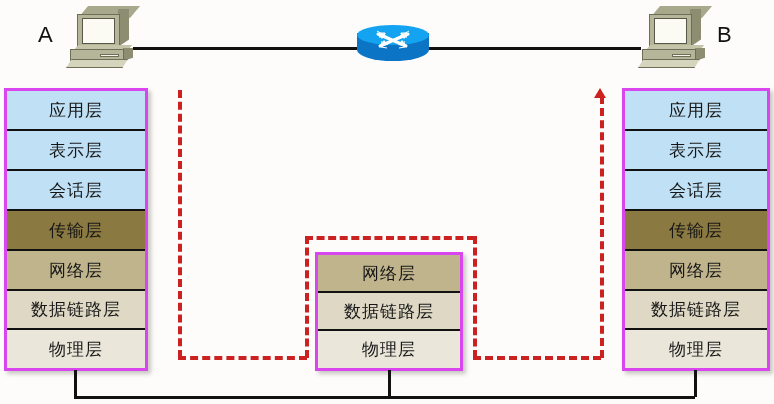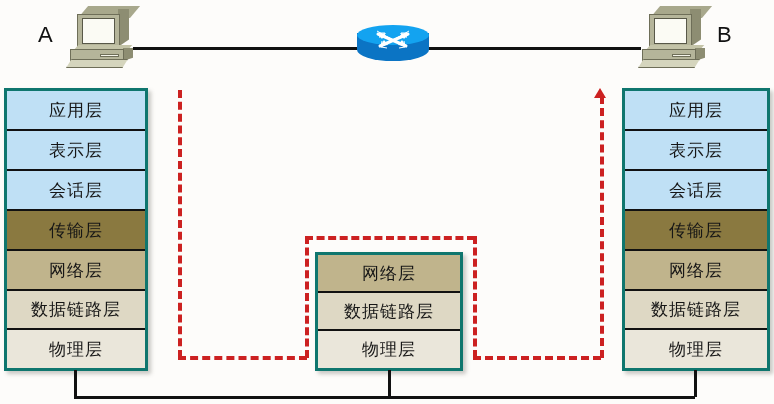--- a/index.html
+++ b/index.html
@@ -133,21 +133,21 @@
   }
   .wire-v {
     position: absolute;
     width: 0;
     border-left: 3px solid #111111;
   }
 
   
   .stack {
     position: absolute;
-    border: 3px solid #0f766e;
+    border: 3px solid #d946ef;
     box-sizing: border-box;
     box-shadow: 3px 3px 4px rgba(80,80,70,0.30);
     background: #15803d;
   }
   .layer {
     box-sizing: border-box;
     border-bottom: 2px solid #111111;
     text-align: center;
     color: #161616;
     font-size: 17px;

